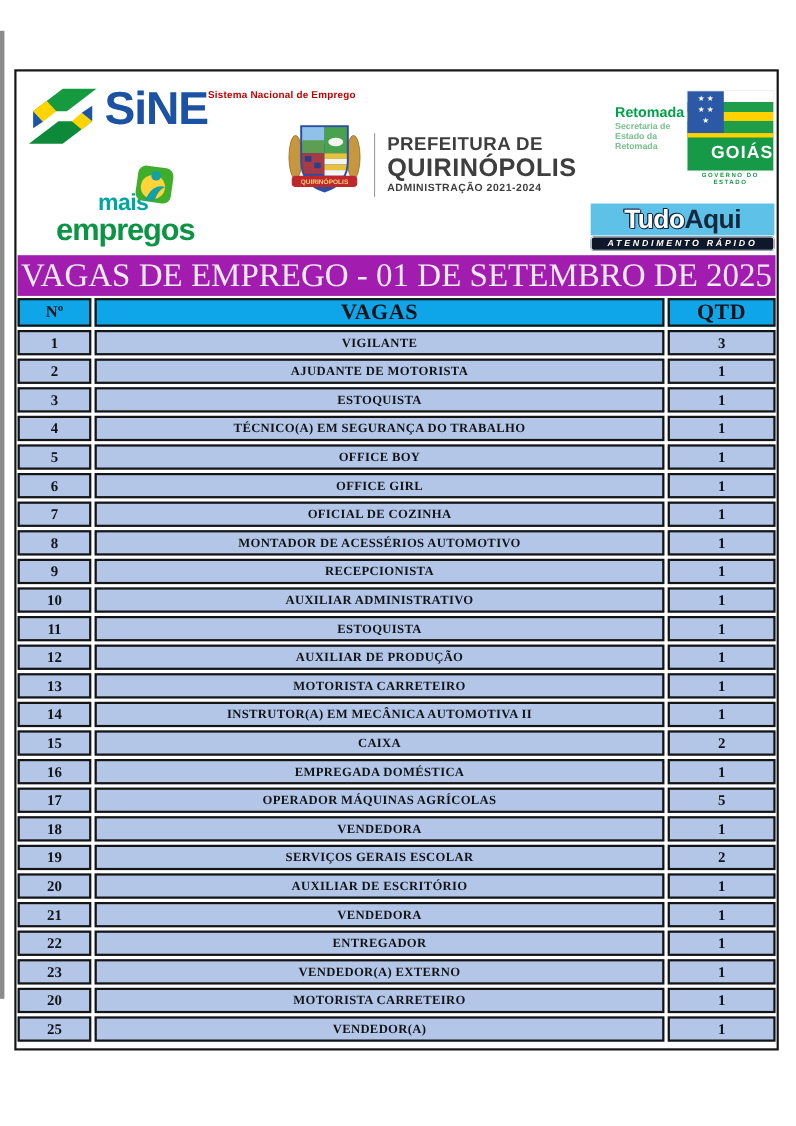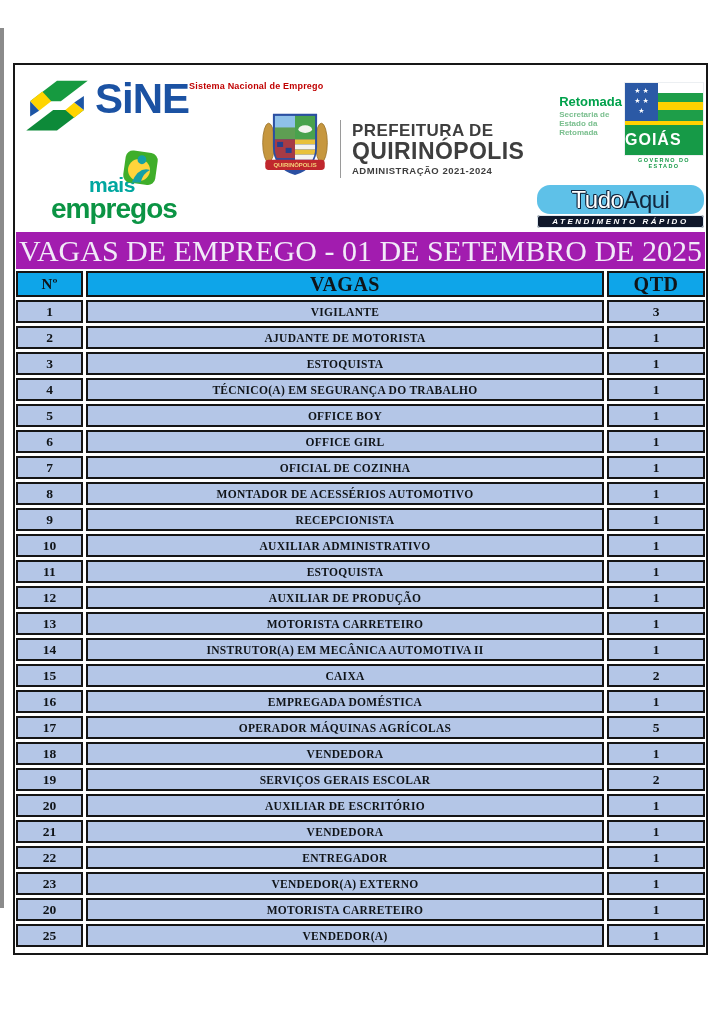--- a/index.html
+++ b/index.html
@@ -27,26 +27,26 @@
   .retomada{position:absolute;right:84px;top:30px;line-height:1.15;}
   .retomada-title{font-size:13px;font-weight:800;color:#00A14B;}
   .retomada-sub{font-size:8px;font-weight:600;color:#7ABF8E;white-space:pre-line;}
   .goias-logo{position:absolute;right:3px;top:18px;width:78px;}
   .gf-flag{position:relative;width:78px;height:72px;background:#fff;box-shadow:0 0 0 1px #eceff2;}
   .gf-waves{position:absolute;left:0;top:0;width:78px;height:38px;
     background:linear-gradient(180deg,#ffffff 0 26%,#1E9E49 26% 50%,#FFD100 50% 72%,#1E9E49 72% 100%);}
   .gf-stars{position:absolute;left:0;top:0;width:33px;height:38px;background:#2B59A5;color:#fff;
     font-size:7px;line-height:1.45;text-align:center;white-space:pre-line;padding-top:3px;box-sizing:border-box;}
   .gf-bottom{position:absolute;left:0;top:38px;width:78px;height:34px;background:#169A47;
-    border-top:4px solid #FFD100;box-sizing:border-box;display:flex;align-items:center;justify-content:flex-start;}
+    border-top:4px solid #FFD100;box-sizing:border-box;display:flex;align-items:center;justify-content:flex-end;}
   .gf-name{color:#fff;font-weight:800;font-size:16px;letter-spacing:1px;}
   .gf-caption{margin-top:2px;text-align:center;font-size:5.5px;font-weight:700;color:#169A47;letter-spacing:1.4px;}
   .tudoaqui{position:absolute;right:2px;top:120px;width:167px;}
   .ta-main{height:29px;background:#5EC1E8;display:flex;align-items:center;justify-content:center;
-    font-weight:400;font-size:24px;letter-spacing:-0.5px;border-radius:13px;}
+    font-weight:700;font-size:24px;letter-spacing:-0.5px;}
   .ta-tudo{color:#ffffff;text-shadow:-1px 0 #13273E,1px 0 #13273E,0 -1px #13273E,0 1px #13273E,
     1px 1px #13273E,-1px -1px #13273E;}
   .ta-aqui{color:#13273E;}
   .ta-tag{height:13px;background:#0f172a;border-radius:3px;display:flex;align-items:center;justify-content:center;
     color:#fff;font-size:8px;font-weight:700;letter-spacing:2.5px;box-shadow:inset 0 0 0 1px #dfe7ee;margin-top:1px;font-style:italic;}
   
   .title-bar{margin:0 1px;height:37px;background:#a21caf;color:#F1EAF8;
     font-family:"Liberation Serif",serif;font-size:30px;display:flex;align-items:center;justify-content:center;
     white-space:nowrap;}
   

